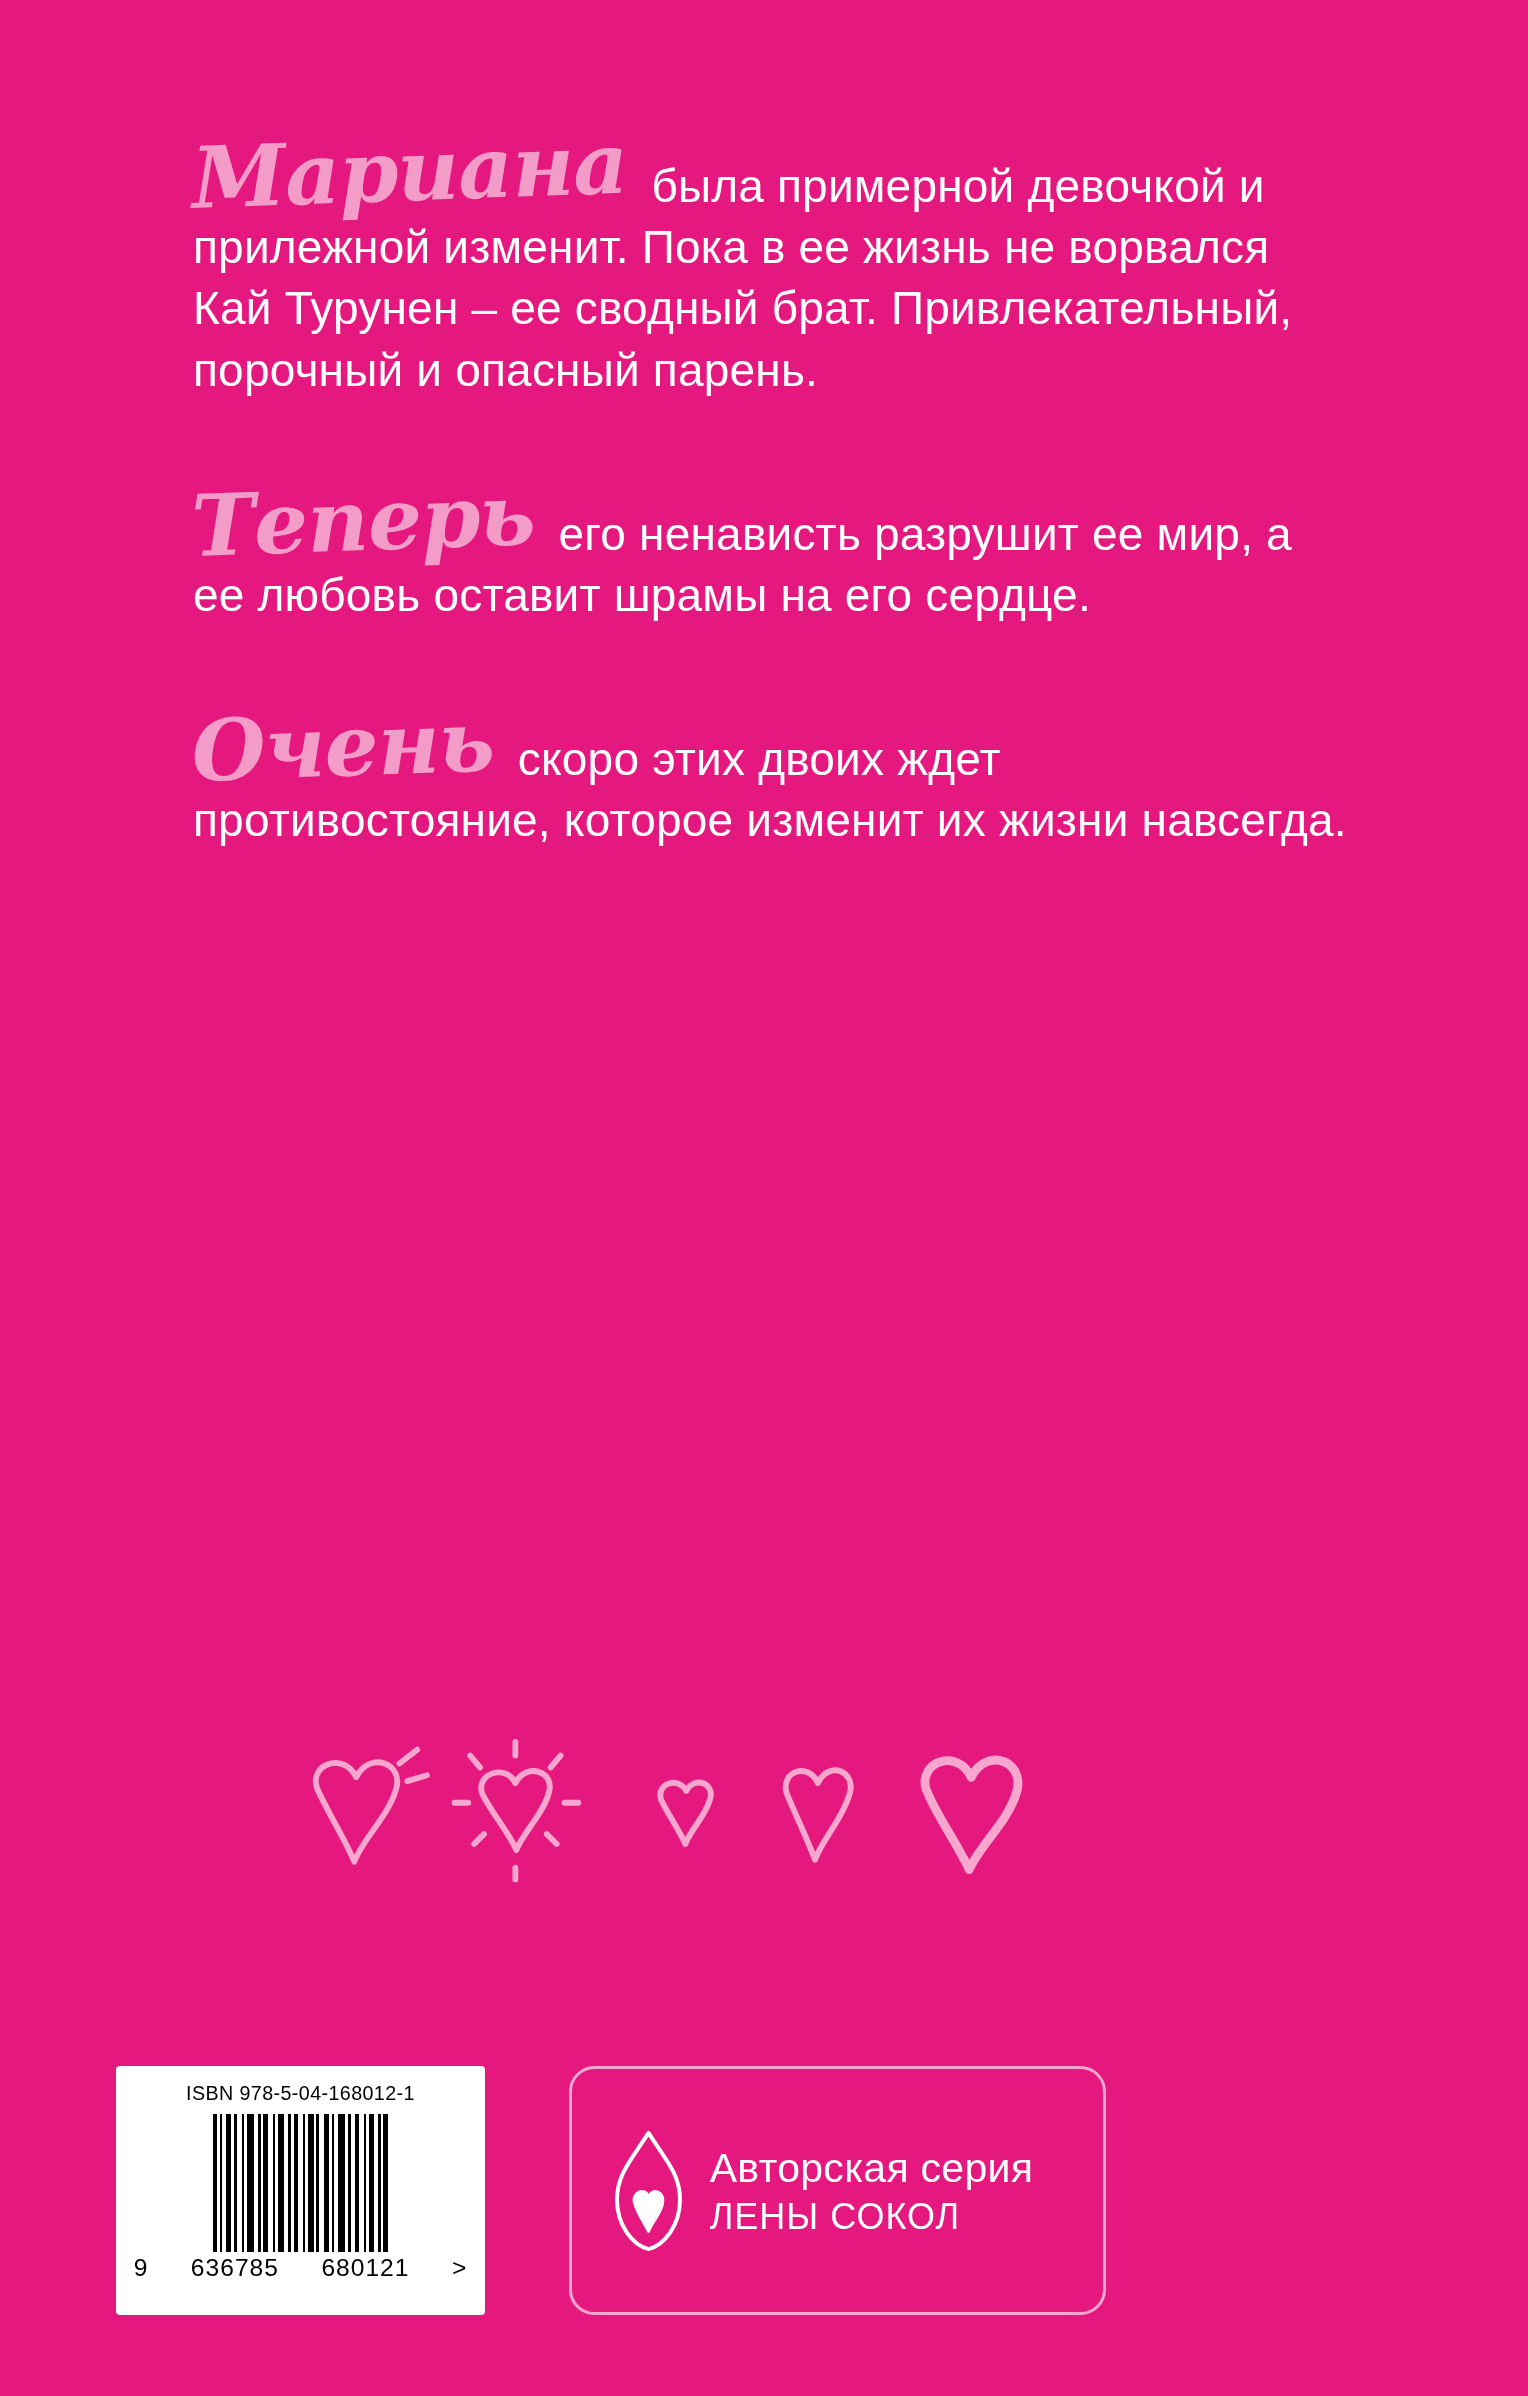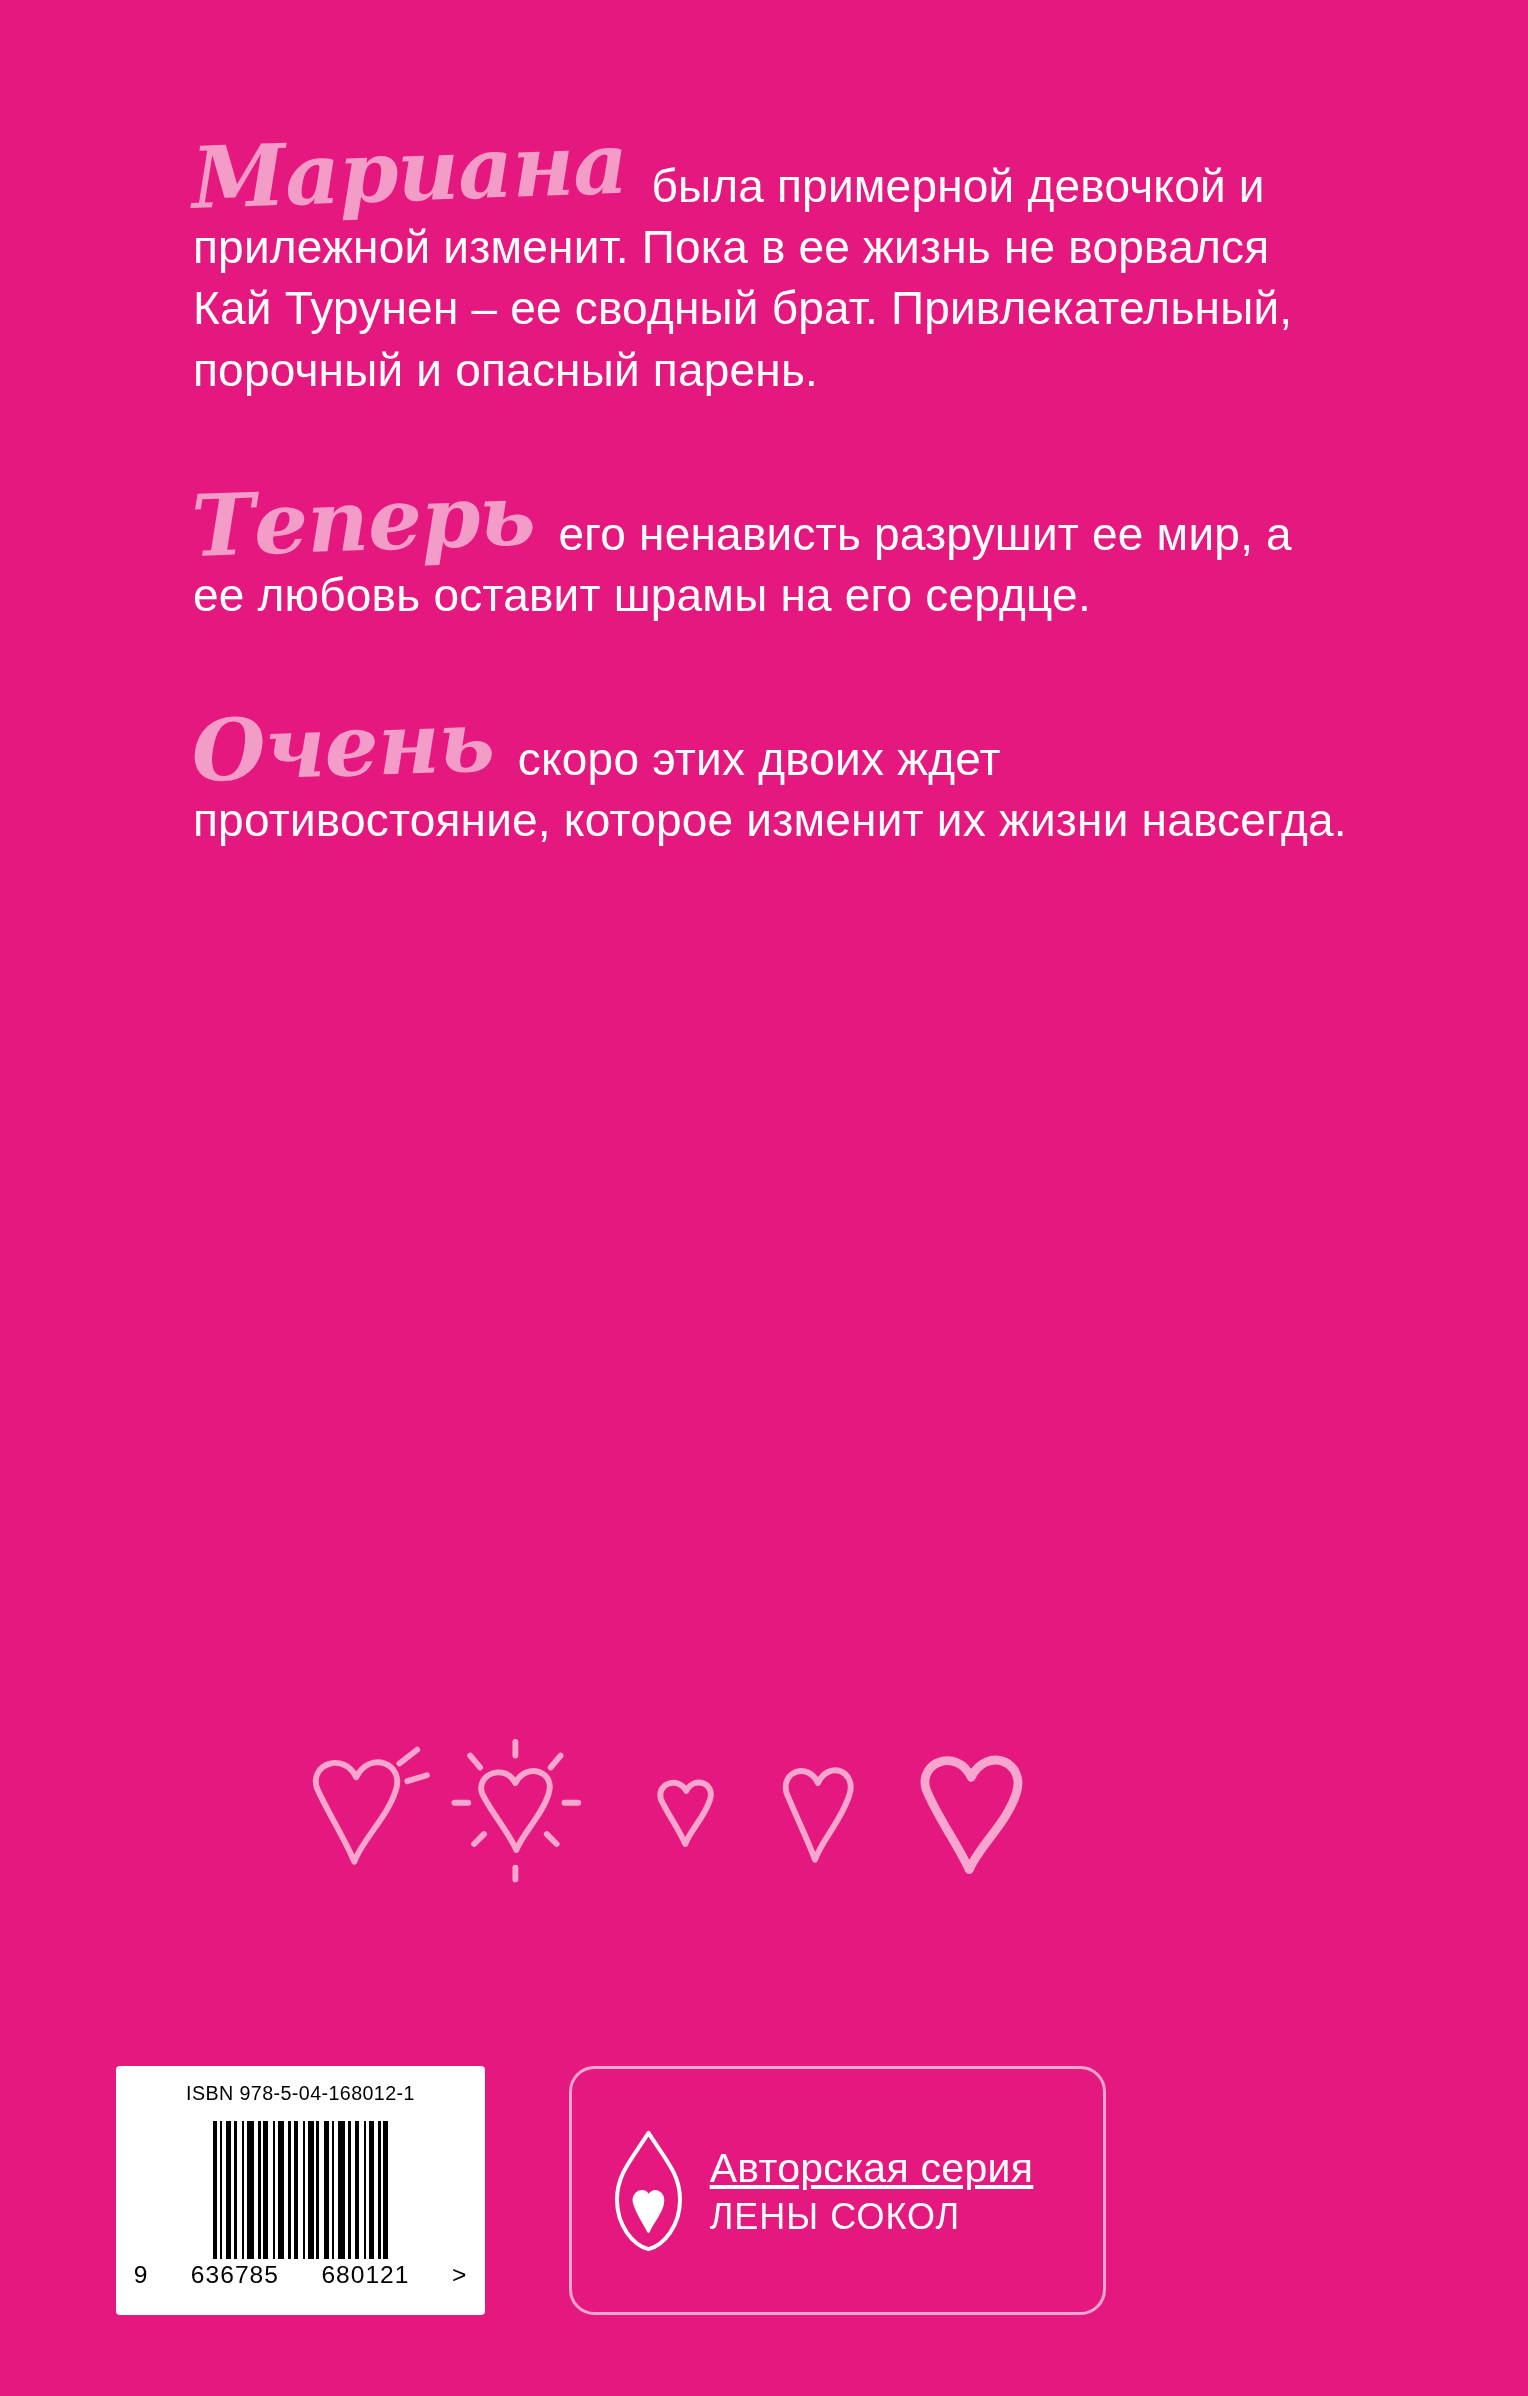--- a/index.html
+++ b/index.html
@@ -77,21 +77,21 @@
     border-radius: 3.9px;
     box-sizing: border-box;
     padding: 15.8px 13.8px 9.9px 13.8px;
   }
   .isbn-text {
     font-family: "Liberation Sans", sans-serif;
     font-size: 19.7px;
     color: #000;
     text-align: center;
     letter-spacing: 0.4px;
-    margin-bottom: 16px;
+    margin-bottom: 9px;
   }
   .bars {
     height: 138px;
     display: flex;
     align-items: stretch;
     justify-content: center;
     gap: 0;
     padding: 0 9.9px;
   }
   .bars span { display: block; background: #000; }
@@ -118,21 +118,20 @@
     align-items: center;
     justify-content: flex-start;
     padding-left: 33px;
   }
   .series-icon { width: 87px; height: 128px; flex: 0 0 auto; margin-right: 17.7px; }
   .series-text { color: #ffffff; }
   .series-line1 {
     font-size: 41px;
     line-height: 1.25;
     letter-spacing: 0.3px;
-    text-decoration: underline;
   }
   .series-line2 {
     font-size: 36px;
     line-height: 1.2;
     letter-spacing: 1px;
   }
 </style>
 </head>
 <body>
 

